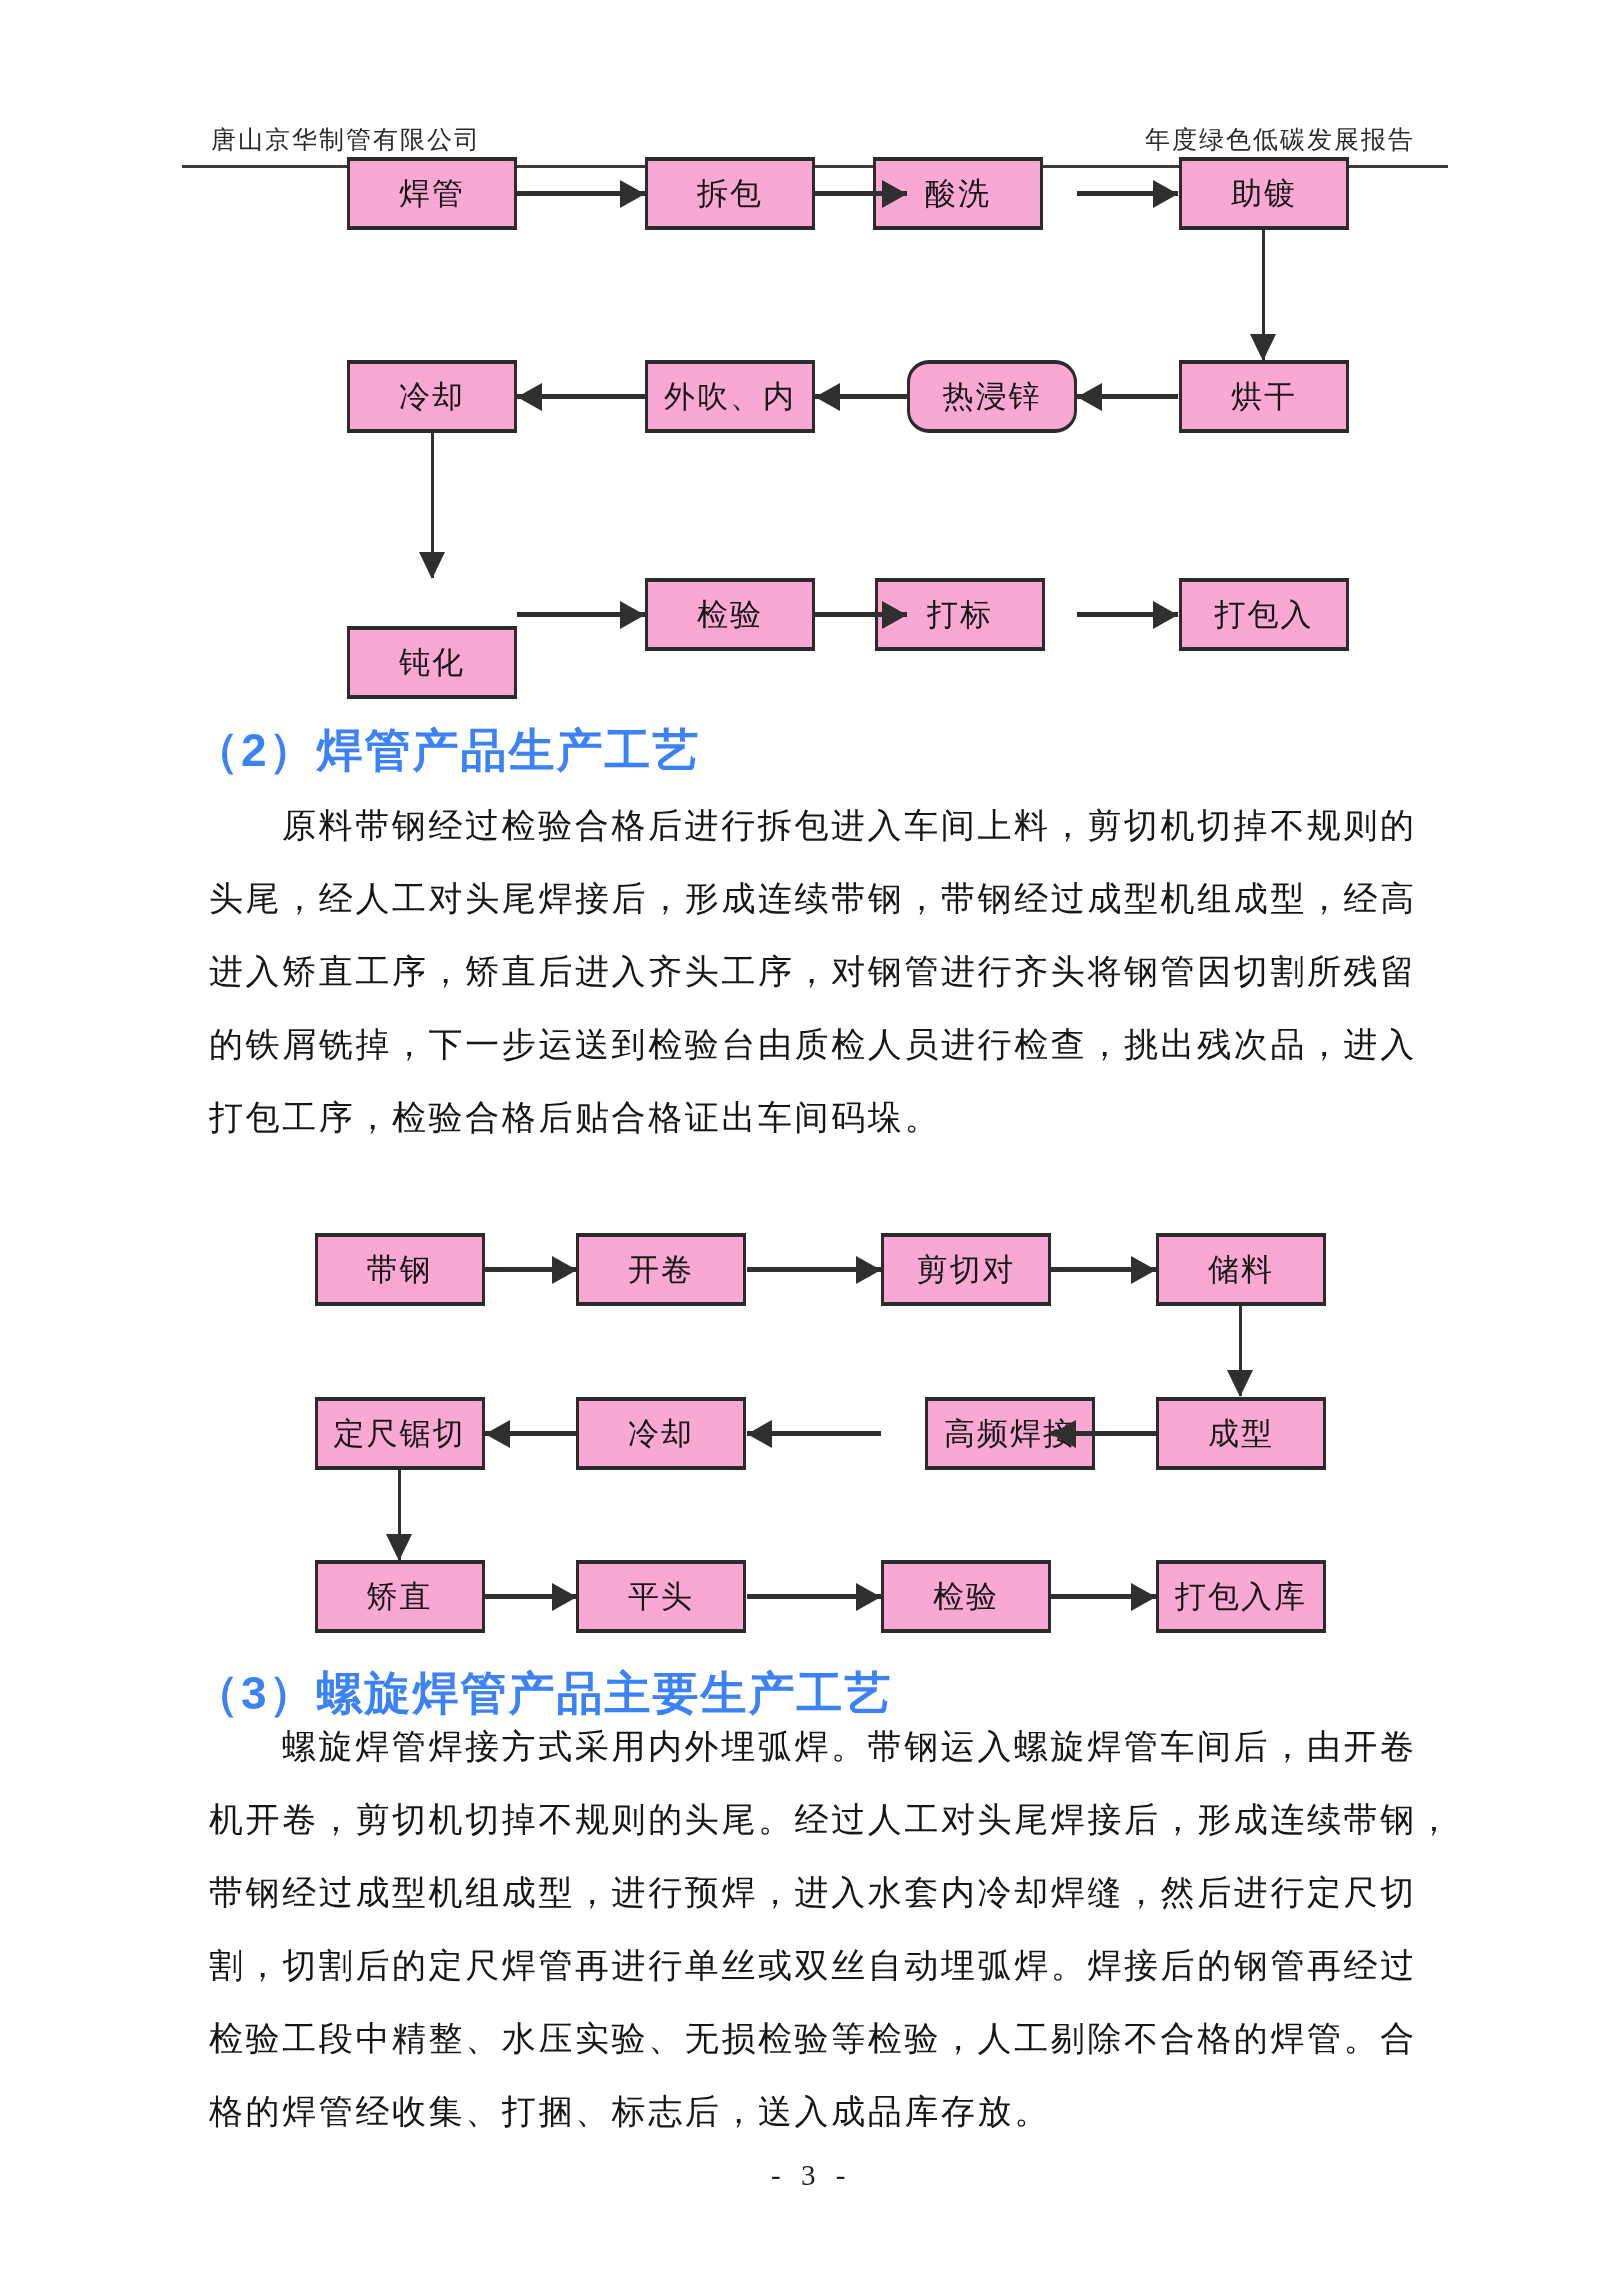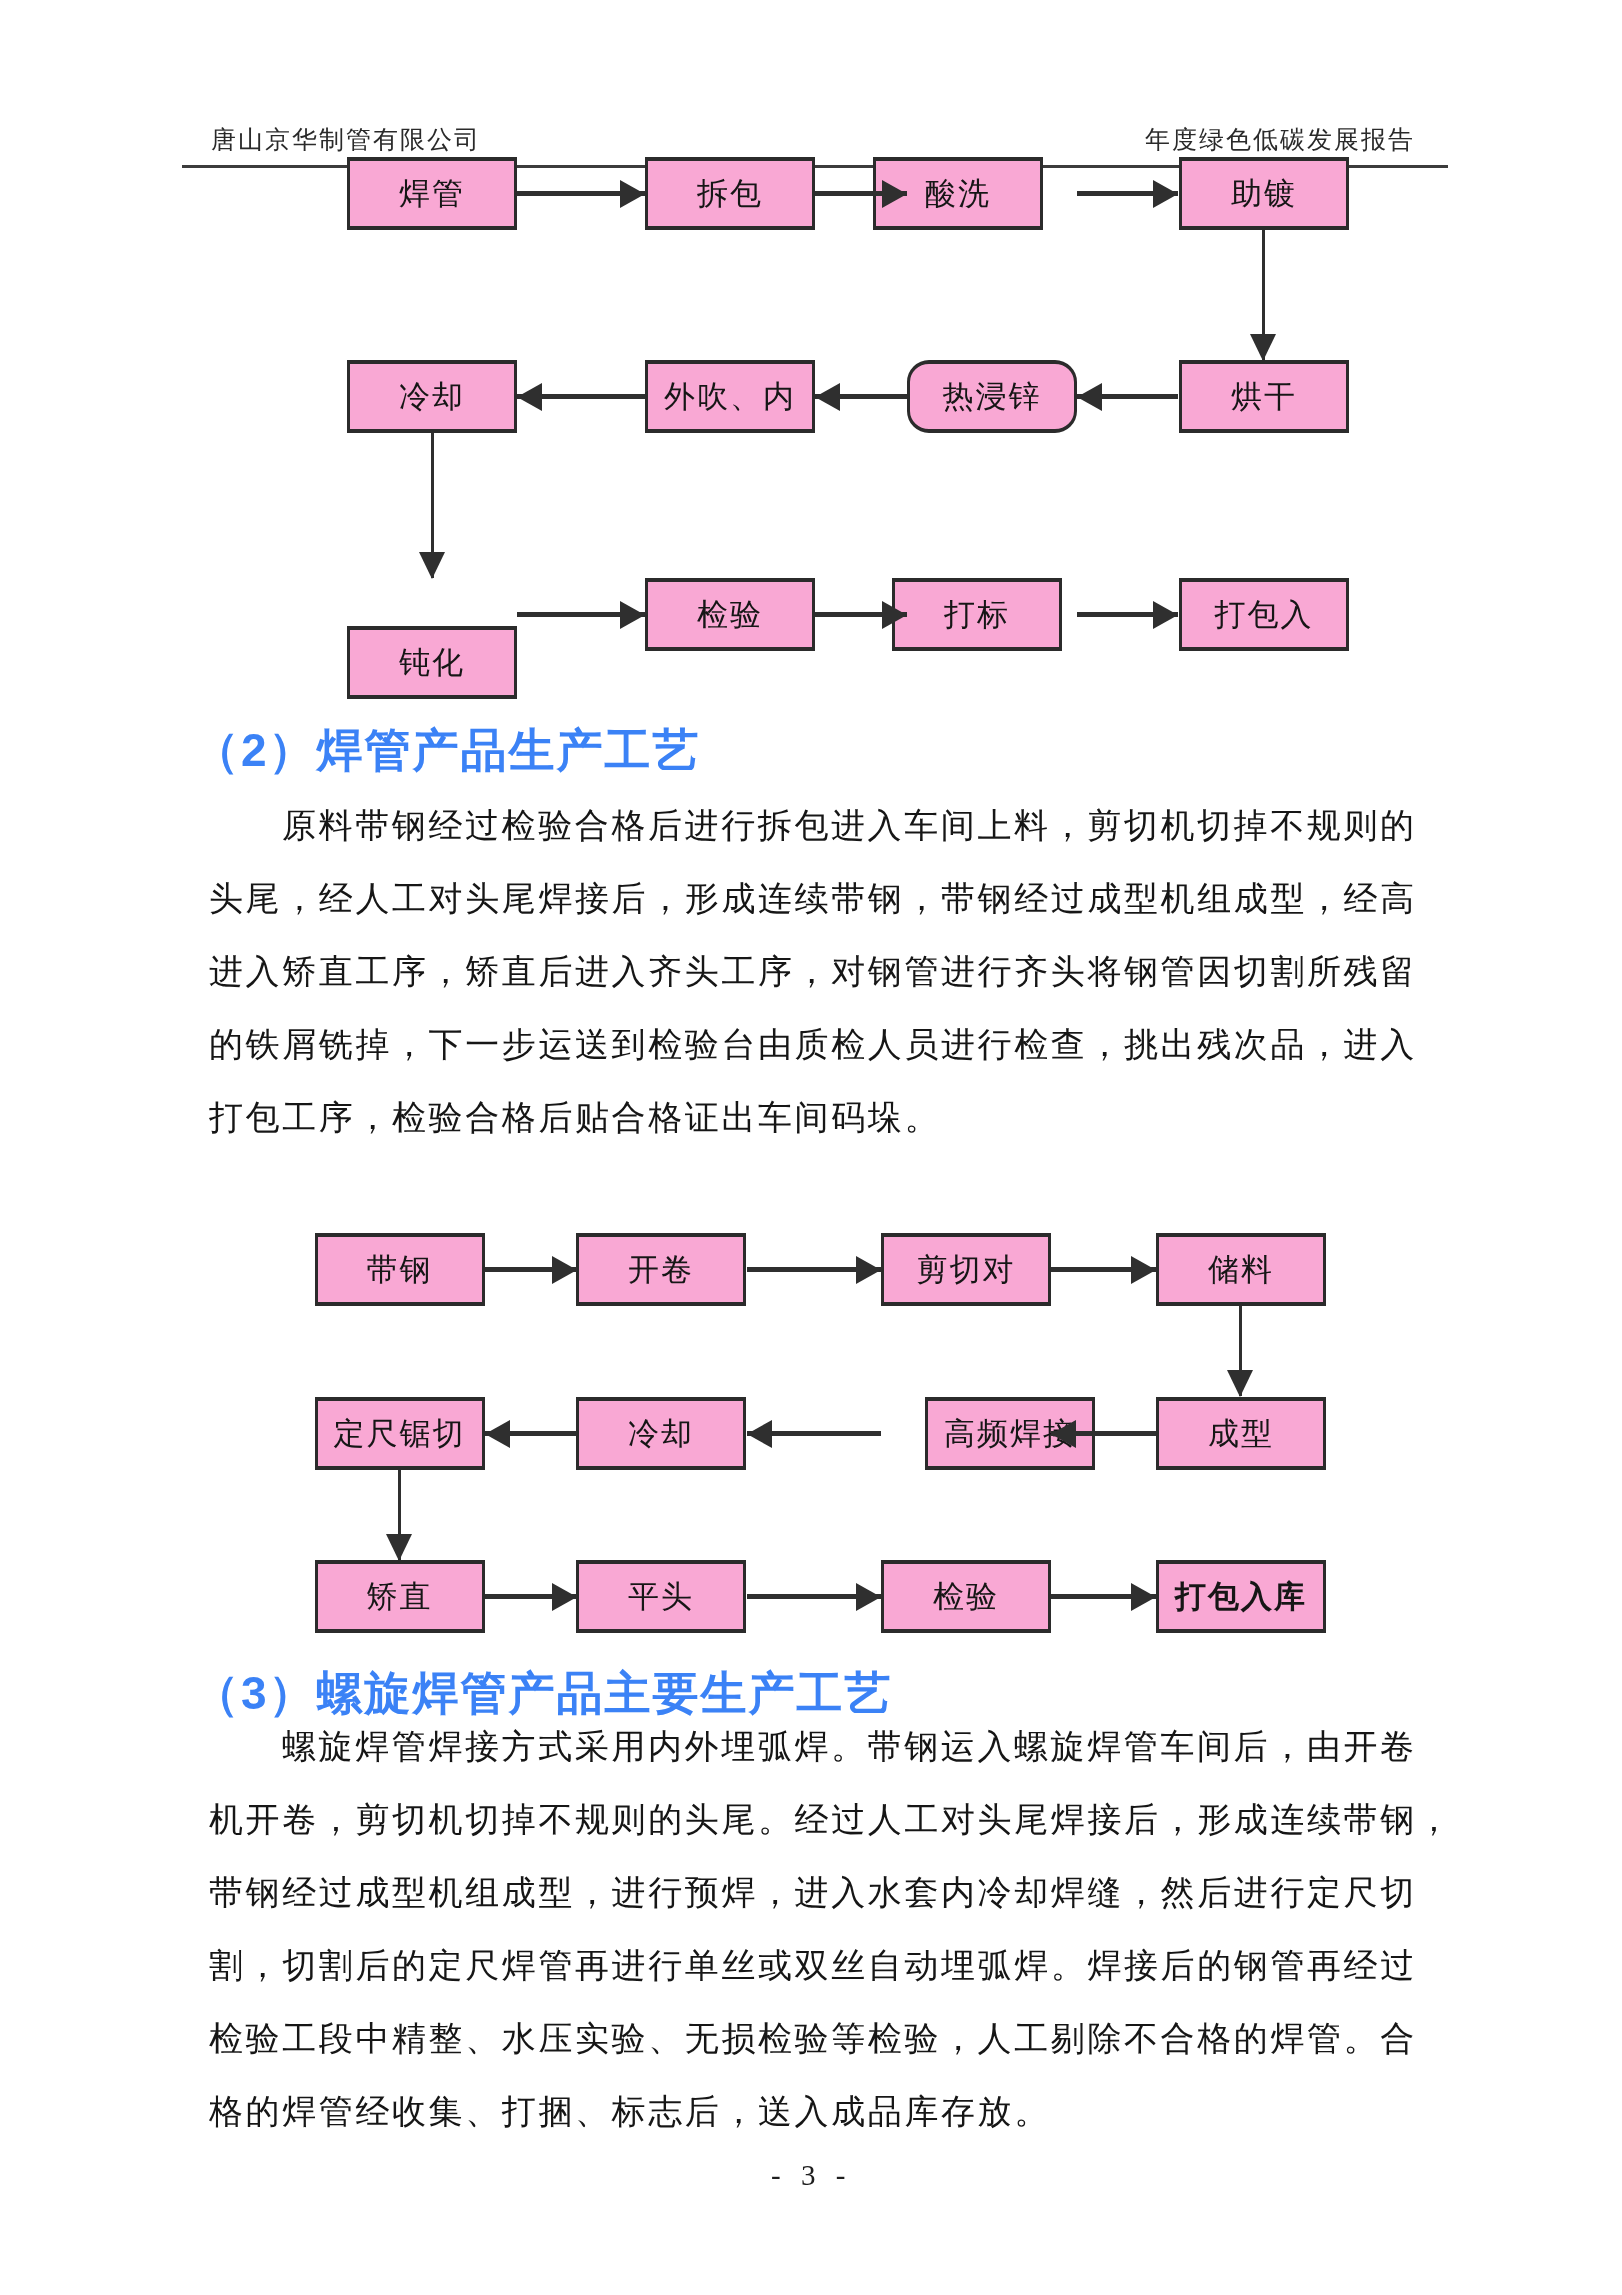--- a/index.html
+++ b/index.html
@@ -99,21 +99,21 @@
     <div class="fbox" style="left:599px;top:203px;border-radius:22px;">热浸锌</div>
     <div class="fbox" style="left:871px;top:203px;">烘干</div>
     <div class="ha left" style="left:209px;top:237px;width:128px;"></div>
     <div class="ha left" style="left:507px;top:237px;width:92px;"></div>
     <div class="ha left" style="left:769px;top:237px;width:101px;"></div>
 
     <div class="va" style="left:123px;top:276px;height:145px;"></div>
 
     <div class="fbox" style="left:39px;top:421px;margin-top:48px;">钝化</div>
     <div class="fbox" style="left:337px;top:421px;">检验</div>
-    <div class="fbox" style="left:584px;top:421px;">打标</div>
+    <div class="fbox" style="left:567px;top:421px;">打标</div>
     <div class="fbox" style="left:871px;top:421px;">打包入</div>
     <div class="ha right" style="left:209px;top:455px;width:128px;"></div>
     <div class="ha right" style="left:507px;top:455px;width:92px;"></div>
     <div class="ha right" style="left:769px;top:455px;width:101px;"></div>
   </div>
 
   <div class="sec-title" style="top:720px;">（2）焊管产品生产工艺</div>
   <div class="para" style="top:789px;">
     <div class="pline indent">原料带钢经过检验合格后进行拆包进入车间上料，剪切机切掉不规则的</div>
     <div class="pline">头尾，经人工对头尾焊接后，形成连续带钢，带钢经过成型机组成型，经高</div>
@@ -140,21 +140,21 @@
     <div class="fbox" style="left:848px;top:164px;">成型</div>
     <div class="ha left" style="left:177px;top:198px;width:92px;"></div>
     <div class="ha left" style="left:439px;top:198px;width:134px;"></div>
     <div class="ha left" style="left:743px;top:198px;width:105px;"></div>
 
     <div class="va" style="left:90px;top:237px;height:90px;"></div>
 
     <div class="fbox" style="left:6.5px;top:327px;">矫直</div>
     <div class="fbox" style="left:268px;top:327px;">平头</div>
     <div class="fbox" style="left:573px;top:327px;">检验</div>
-    <div class="fbox" style="left:848px;top:327px;font-weight:bold;">打包入库</div>
+    <div class="fbox" style="left:848px;top:327px;">打包入库</div>
     <div class="ha right" style="left:177px;top:361px;width:92px;"></div>
     <div class="ha right" style="left:439px;top:361px;width:134px;"></div>
     <div class="ha right" style="left:743px;top:361px;width:105px;"></div>
   </div>
 
   <div class="sec-title" style="top:1663px;">（3）螺旋焊管产品主要生产工艺</div>
   <div class="para" style="top:1710px;">
     <div class="pline indent">螺旋焊管焊接方式采用内外埋弧焊。带钢运入螺旋焊管车间后，由开卷</div>
     <div class="pline">机开卷，剪切机切掉不规则的头尾。经过人工对头尾焊接后，形成连续带钢，</div>
     <div class="pline">带钢经过成型机组成型，进行预焊，进入水套内冷却焊缝，然后进行定尺切</div>

